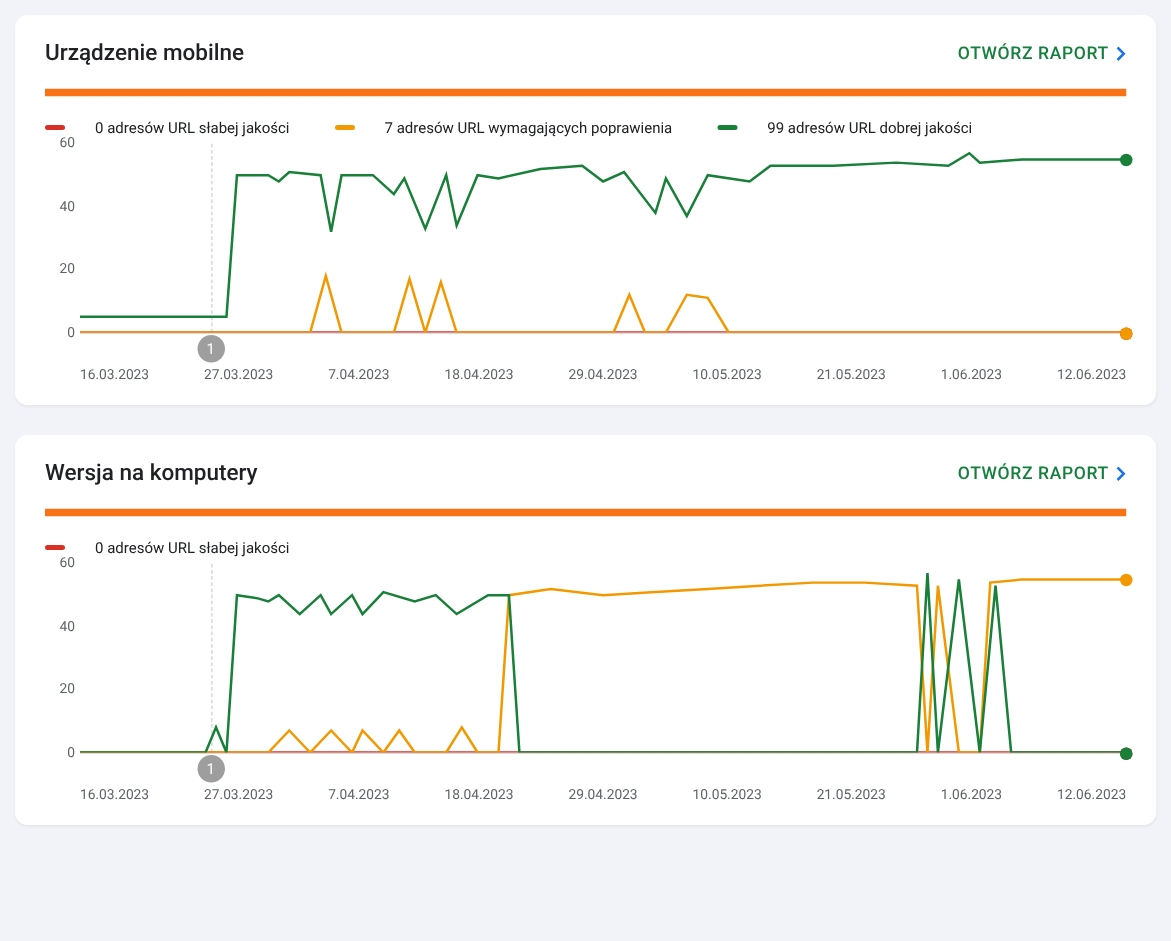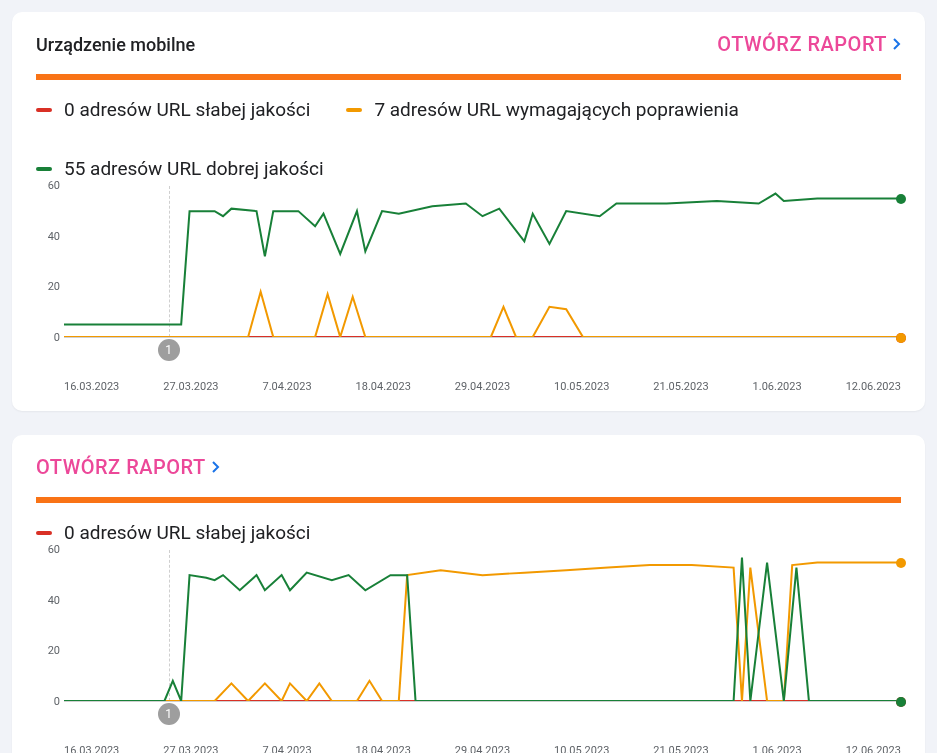--- a/index.html
+++ b/index.html
@@ -24,43 +24,43 @@
     align-items: center;
     padding-bottom: 18px;
     border-bottom: 6px solid #f97316;
   }
   .card-title {
     font-size: 18px;
     font-weight: 500;
     color: #202124;
   }
   .open-report {
-    color: #ec4899;
-    font-size: 20px;
+    color: #15803d;
+    font-size: 14px;
     font-weight: 500;
     letter-spacing: .5px;
     display: flex;
     align-items: center;
     cursor: pointer;
   }
   .open-report .chev {
     display: inline-flex;
     margin-left: 6px;
   }
   .legend {
     display: flex;
     gap: 36px;
     padding: 18px 0 6px 0;
     flex-wrap: wrap;
   }
   .legend-item {
     display: flex;
     align-items: center;
-    gap: 12px;
-    font-size: 19px;
+    gap: 24px;
+    font-size: 12px;
     color: #202124;
     cursor: pointer;
   }
   .legend-dash {
     width: 16px;
     height: 4px;
     border-radius: 2px;
   }
   .chart-wrap {
     position: relative;
@@ -119,21 +119,20 @@
     left: 0; top: 0; right: 0; bottom: 0;
     width: 100%;
     height: 100%;
   }
   .x-axis {
     display: flex;
     justify-content: space-between;
     padding-top: 26px;
     font-size: 11px;
     color: #5f6368;
-    margin-top: 16px;
   }
 </style>
 </head>
 <body>
 
 <div id="root">
     <div class="card">
       <div class="card-header">
         <div class="card-title">Urządzenie mobilne</div>
         <div class="open-report">
@@ -149,21 +148,21 @@
         <div class="legend-item">
           <span class="legend-dash" style="background: rgb(217, 48, 37);"></span>
           <span>0 adresów URL słabej jakości</span>
         </div>
         <div class="legend-item">
           <span class="legend-dash" style="background: rgb(242, 153, 0);"></span>
           <span>7 adresów URL wymagających poprawienia</span>
         </div>
         <div class="legend-item">
           <span class="legend-dash" style="background: rgb(24, 128, 56);"></span>
-          <span>55 adresów URL dobrej jakości</span>
+          <span>99 adresów URL dobrej jakości</span>
         </div>
       </div>
       <div class="chart-wrap">
         <div class="plot">
           <div class="y-axis">
             <div class="y-tick" style="bottom: 0px; transform: translateY(50%);">0</div>
             <div class="y-tick" style="bottom: 50.6667px; transform: translateY(50%);">20</div>
             <div class="y-tick" style="bottom: 101.333px; transform: translateY(50%);">40</div>
             <div class="y-tick" style="bottom: 152px; transform: translateY(50%);">60</div>
           </div>
@@ -186,20 +185,21 @@
           <div>29.04.2023</div>
           <div>10.05.2023</div>
           <div>21.05.2023</div>
           <div>1.06.2023</div>
           <div>12.06.2023</div>
         </div>
       </div>
     </div>
     <div class="card">
       <div class="card-header">
+        <div class="card-title">Wersja na komputery</div>
         <div class="open-report">
           <span>OTWÓRZ RAPORT</span>
           <span class="chev">
             <svg width="8" height="12" viewBox="0 0 8 12">
               <path d="M1 1 L6 6 L1 11" fill="none" stroke="#1a73e8" stroke-width="2"></path>
             </svg>
           </span>
         </div>
       </div>
       <div class="legend">

